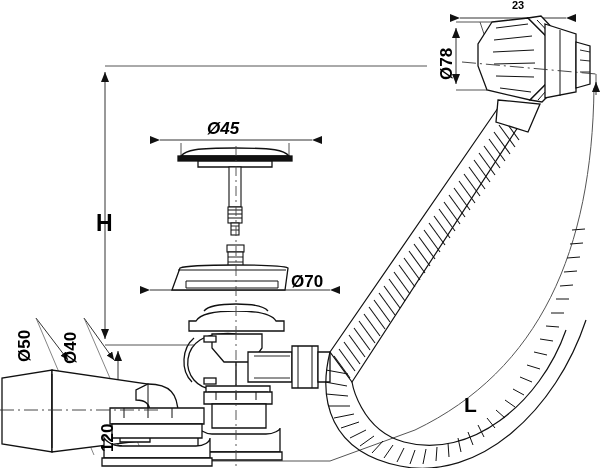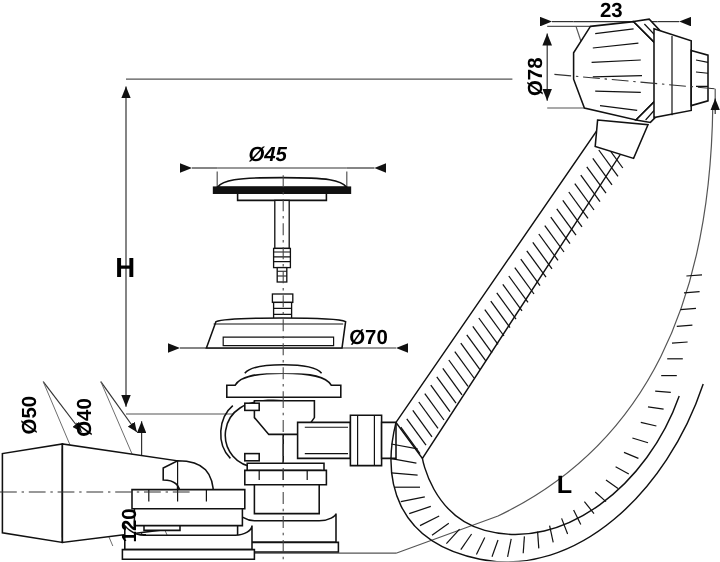--- a/index.html
+++ b/index.html
@@ -271,21 +271,21 @@
 </svg>
 
 <div class="lbl" style="left:96px;top:212px;font-size:23px;">H</div>
 
 <div class="lbl" style="left:207px;top:120px;font-size:17px;font-style:italic;">Ø45</div>
 
 <div class="lbl" style="left:291px;top:273px;font-size:17px;text-align:center;">Ø70</div>
 
 <div class="lbl rot90" style="left:438px;top:80px;font-size:17px;">Ø78</div>
 
-<div class="lbl" style="left:500px;top:0px;font-size:17px;">23</div>
+<div class="lbl" style="left:512px;top:0px;font-size:11px;">23</div>
 
 <div class="lbl rot90" style="left:16px;top:362px;font-size:17px;">Ø50</div>
 
 <div class="lbl rot90" style="left:62px;top:364px;font-size:17px;">Ø40</div>
 
 <div class="lbl rot90" style="left:99px;top:452px;font-size:17px;">120</div>
 
 <div class="lbl" style="left:464px;top:394px;font-size:21px;">L</div>
 
 </div>

